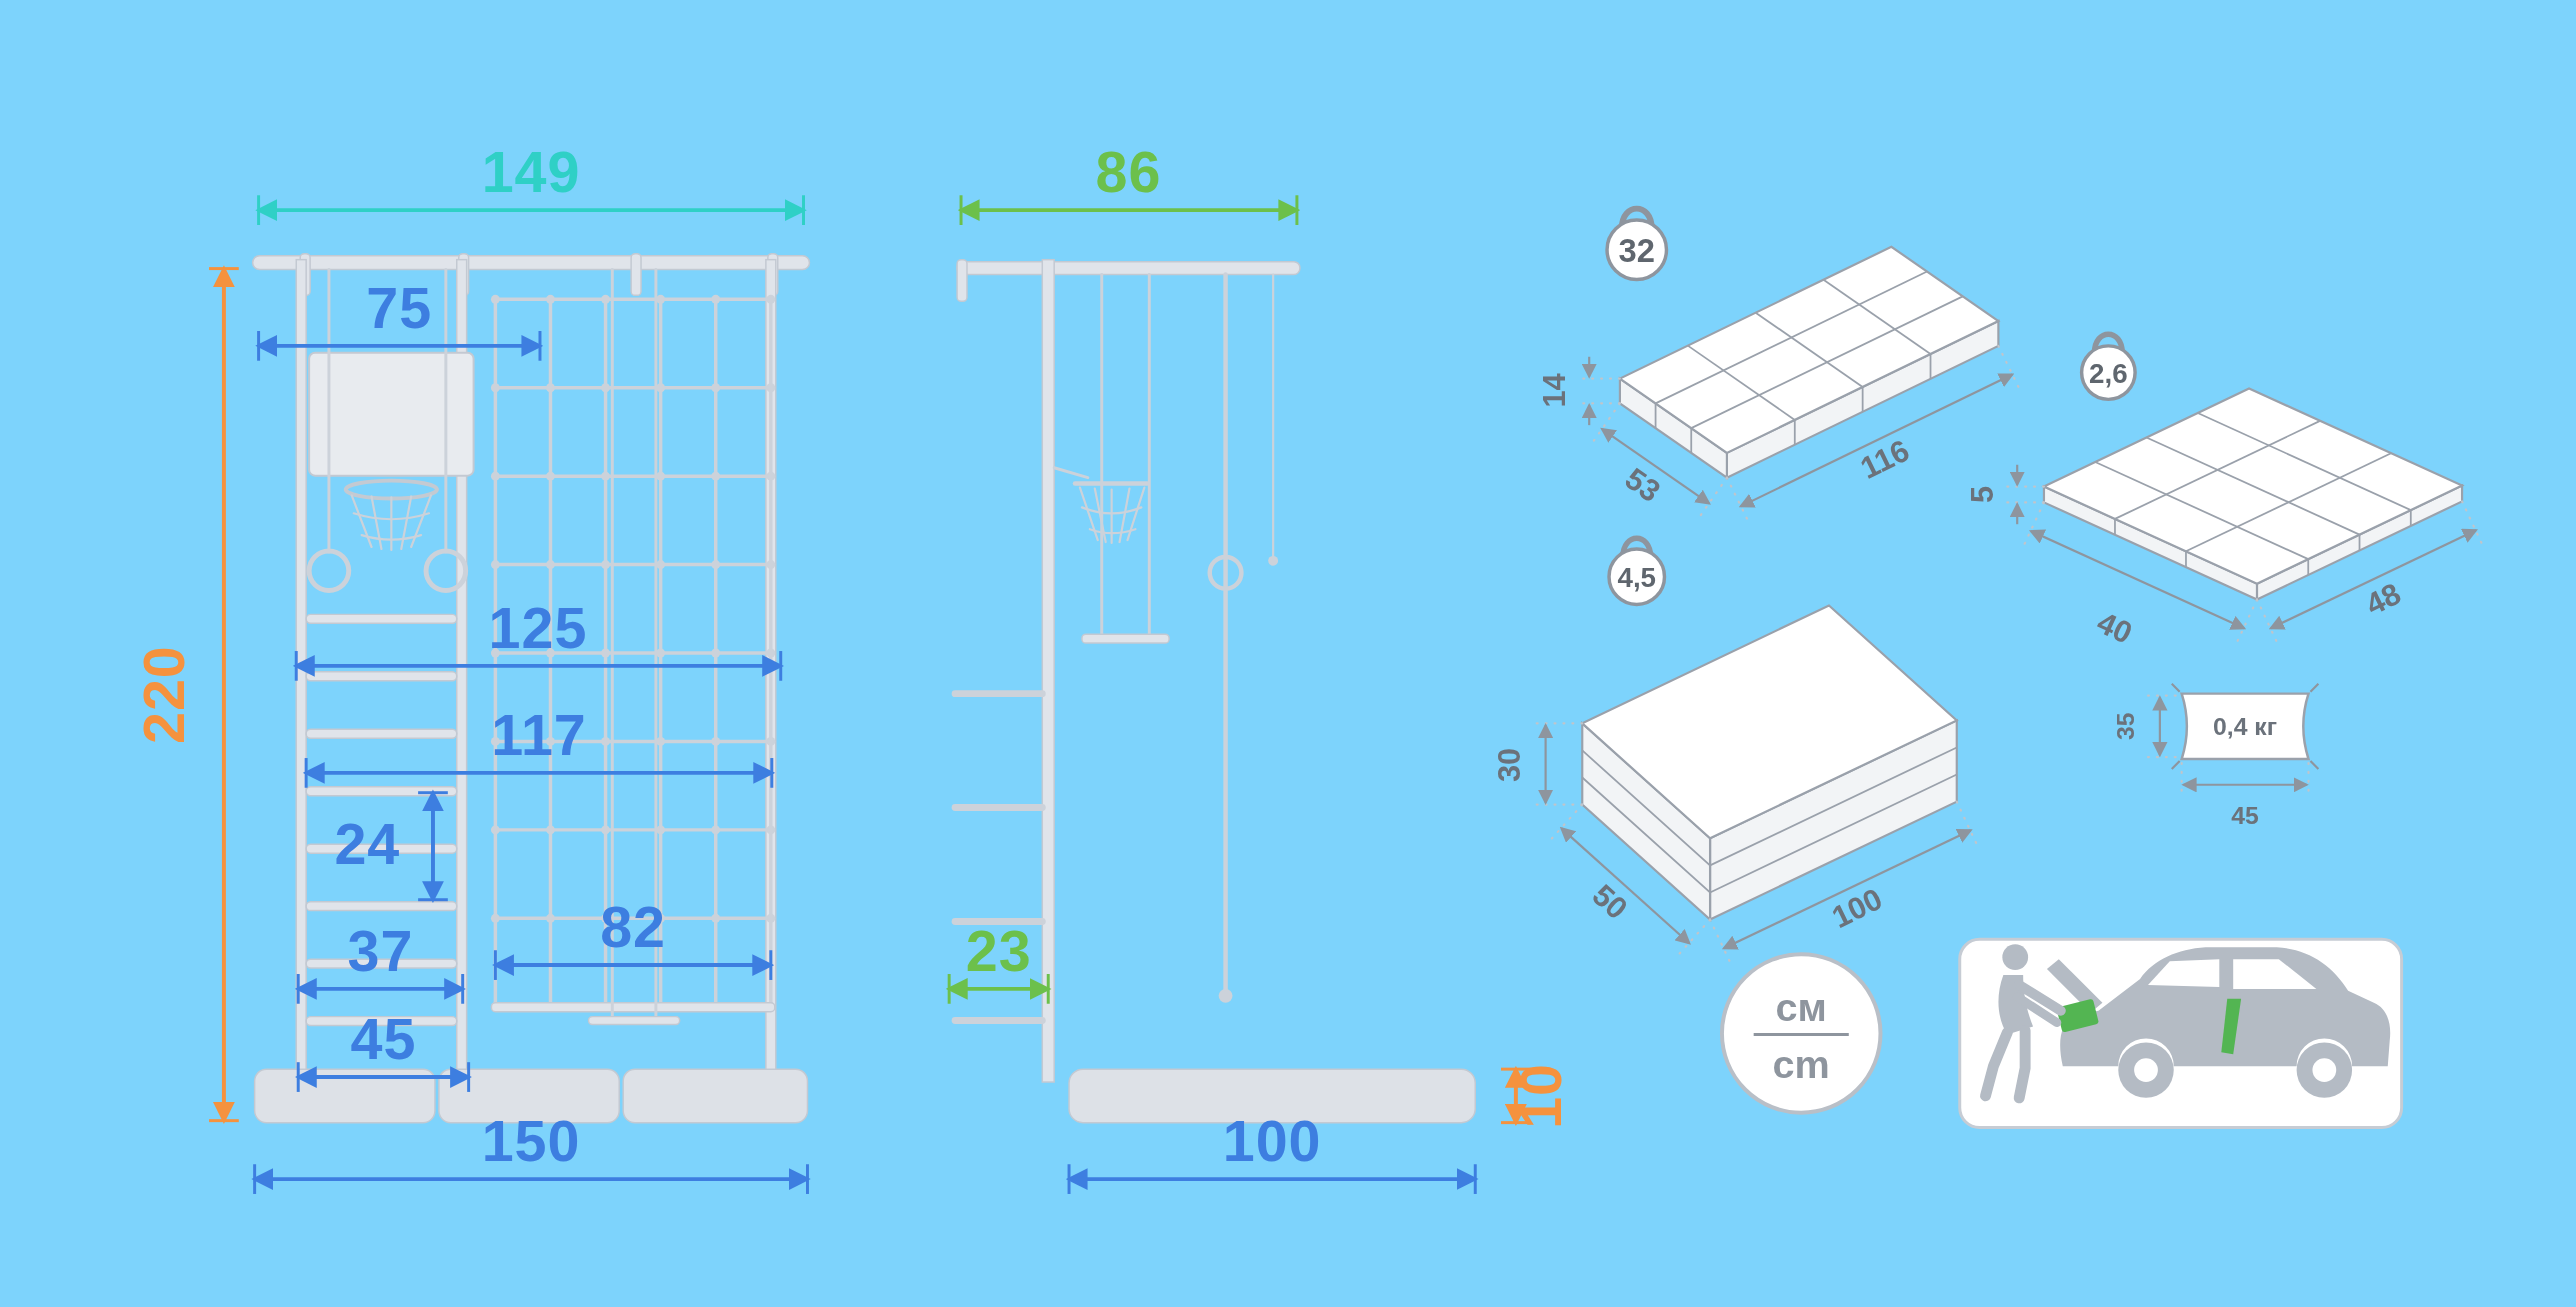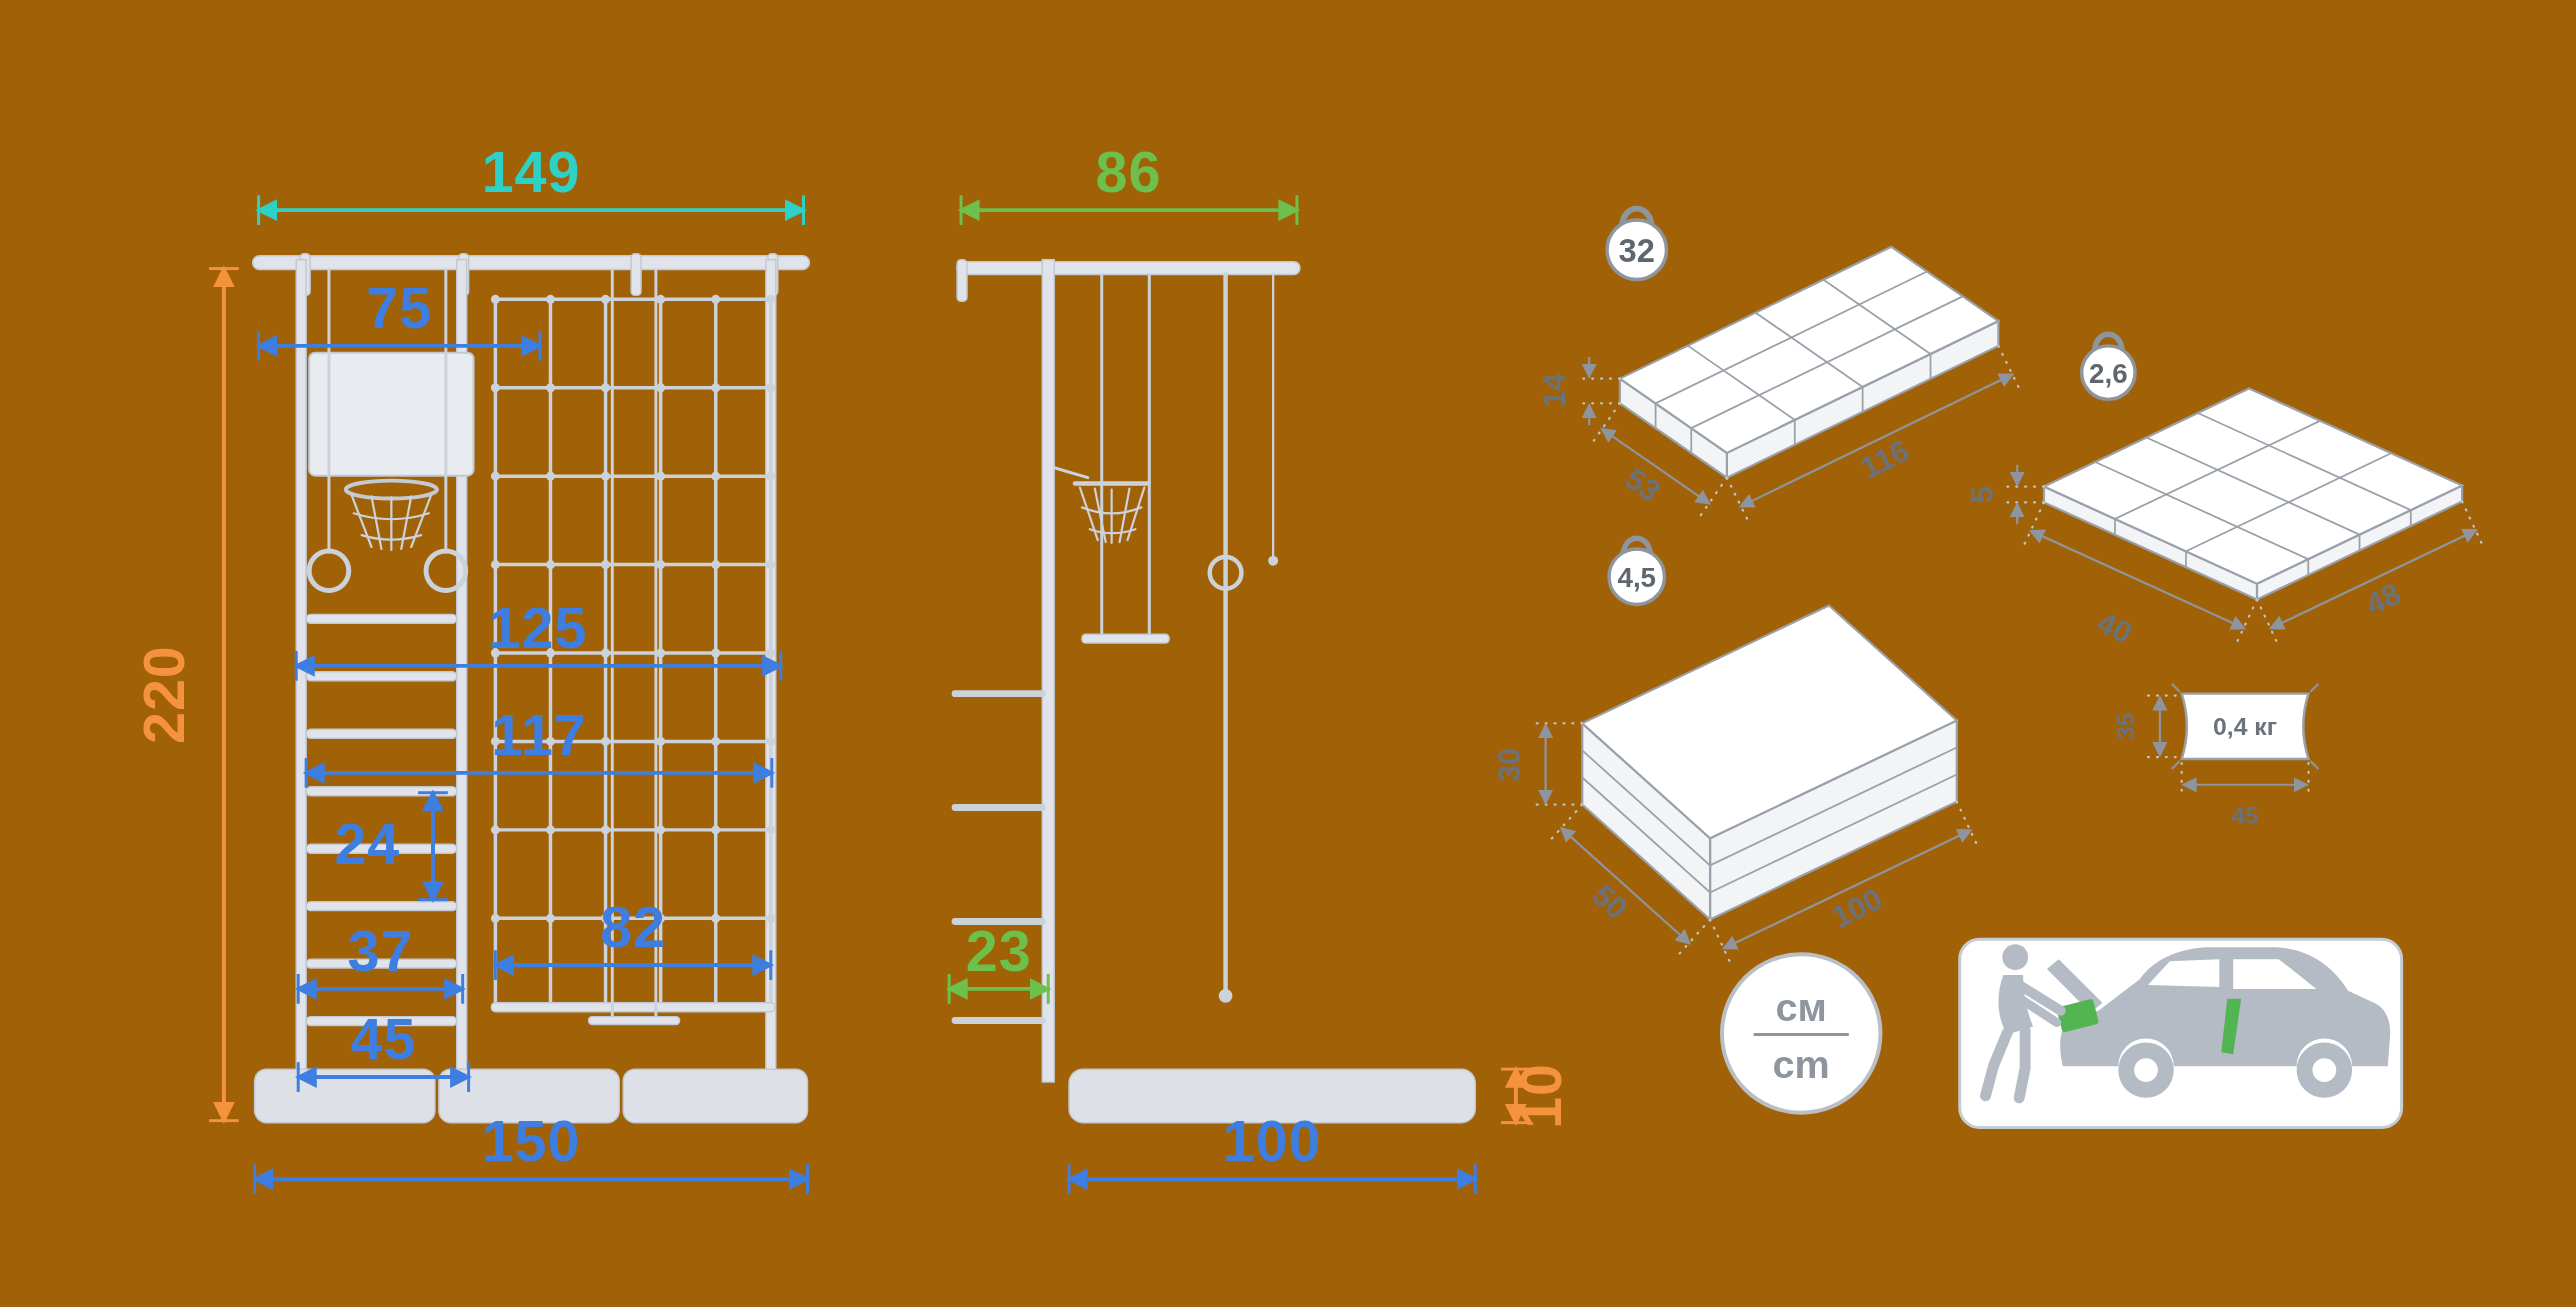--- a/index.html
+++ b/index.html
@@ -1,17 +1,17 @@
 <!DOCTYPE html>
 <html><head>
 <meta charset="utf-8">
 <style>
   *{margin:0;padding:0;box-sizing:border-box}
   html,body{background:#ffffff;font-family:"Liberation Sans",sans-serif}
-  .stage{position:relative;width:2576px;height:1308px;background:#a16207;overflow:hidden}
+  .stage{position:relative;width:2576px;height:1308px;background:#7dd3fc;overflow:hidden}
   svg{display:block}
   text{font-family:"Liberation Sans",sans-serif}
   .anchor-mid{text-anchor:middle}
 
   
   .dim{fill:none;stroke-width:4}
   .tick{stroke-width:3}
   .s-cyan{stroke:#2fd0c6}.s-blue{stroke:#3d7ee0}.s-green{stroke:#6cc04b}.s-orange{stroke:#f5923e}
   .t-cyan{fill:#2fd0c6}.t-blue{fill:#3d7ee0}.t-green{fill:#6cc04b}.t-orange{fill:#f5923e}
   .lbl{font-size:58px;font-weight:600;letter-spacing:1px}

